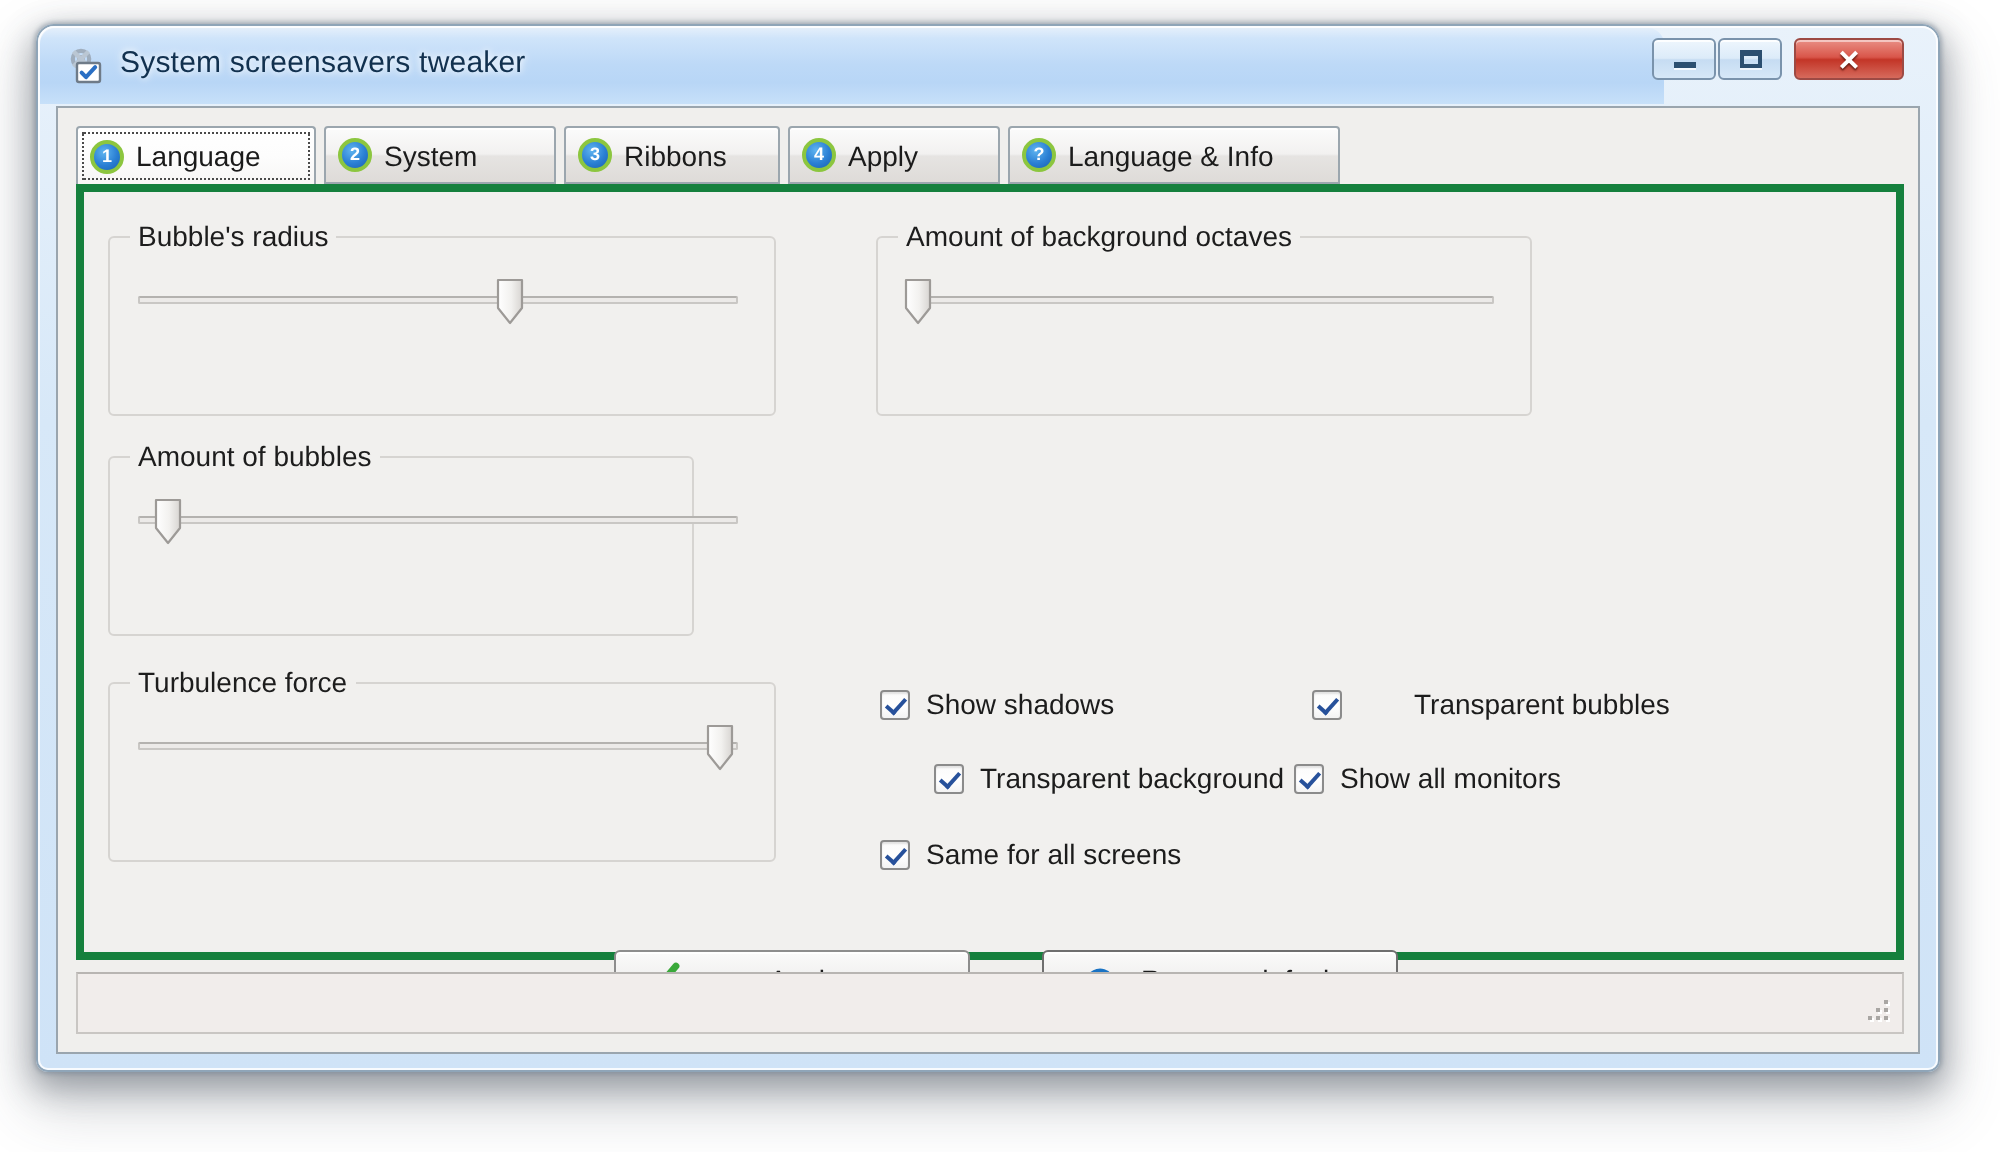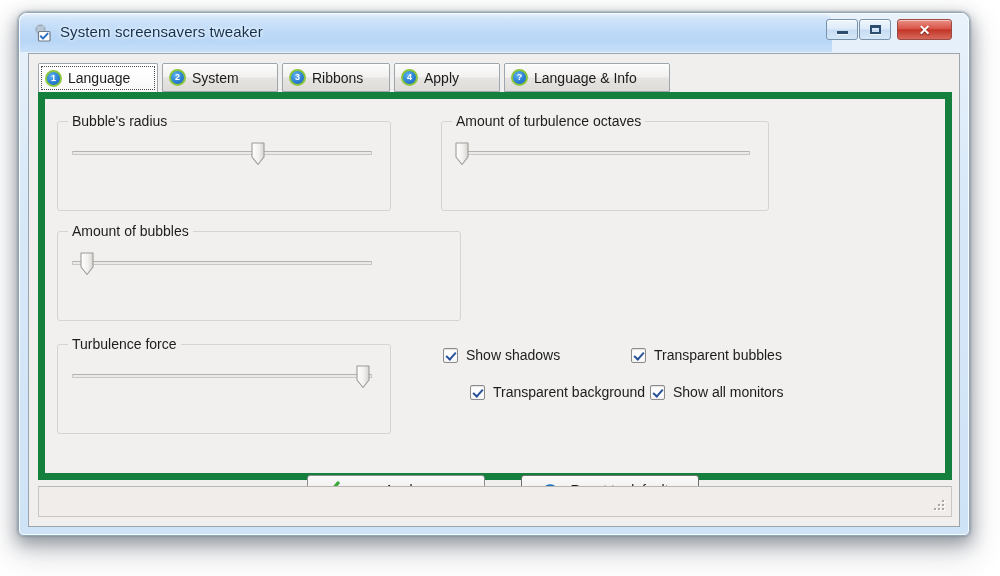--- a/index.html
+++ b/index.html
@@ -183,21 +183,21 @@
     line-height: 1;
     flex: none;
   }
 
   #tabpage {
     position: absolute;
     left: 9px; top: 38px;
     width: 914px;
     height: 388px;
     background: #f1f0ee;
-    border: 7px solid #15803d;
+    border: 4px solid #15803d;
     box-sizing: border-box;
   }
 
   
   .groupbox {
     position: absolute;
     border: 1px solid #d6d4d1;
     border-radius: 3px;
     box-sizing: border-box;
     background: transparent;
@@ -405,32 +405,32 @@
                       <stop offset="100%" stop-color="#d8d5d2"></stop>
                 </linearGradient>
                   </defs>
                 <path d="M1 1 H13 V15 L7 22.5 L1 15 Z" fill="url(#thg1)" stroke="#9d9a97" stroke-width="1.1" stroke-linejoin="round"></path>
               </svg>
             </div>
           </div>
         </div>
 
         <div class="groupbox" style="left:396px;top:22px;width:328px;height:90px;">
-          <span class="group-title">Amount of turbulence octaves</span>
+          <span class="group-title">Amount of background octaves</span>
           <div class="trackbar" style="left:14px;top:16px;width:294px;">
             <div class="track-line"></div>
             <div class="track-thumb" style="left:2%;">
               <svg width="14" height="24" viewBox="0 0 14 24">
                 <path d="M1 1 H13 V15 L7 22.5 L1 15 Z" fill="url(#thg1)" stroke="#9d9a97" stroke-width="1.1" stroke-linejoin="round"></path>
               </svg>
             </div>
           </div>
         </div>
 
-        <div class="groupbox" style="left:12px;top:132px;width:404px;height:90px;">
+        <div class="groupbox" style="left:12px;top:132px;width:293px;height:90px;">
           <span class="group-title">Amount of bubbles</span>
           <div class="trackbar" style="left:14px;top:16px;width:300px;">
             <div class="track-line"></div>
             <div class="track-thumb" style="left:5%;">
               <svg width="14" height="24" viewBox="0 0 14 24">
                 <path d="M1 1 H13 V15 L7 22.5 L1 15 Z" fill="url(#thg1)" stroke="#9d9a97" stroke-width="1.1" stroke-linejoin="round"></path>
               </svg>
             </div>
           </div>
         </div>
@@ -445,31 +445,35 @@
                 <path d="M1 1 H13 V15 L7 22.5 L1 15 Z" fill="url(#thg1)" stroke="#9d9a97" stroke-width="1.1" stroke-linejoin="round"></path>
               </svg>
             </div>
           </div>
         </div>
 
         <div class="checkrow" style="left:398px;top:248px;">
           <span class="cbox checked"></span>
           <span class="cb-label">Show shadows</span>
         </div>
-        <div class="checkrow" style="left:586px;top:248px;">
+        <div class="checkrow" style="left:614px;top:248px;gap:28px;">
           <span class="cbox checked"></span>
           <span class="cb-label">Transparent bubbles</span>
         </div>
         <div class="checkrow" style="left:398px;top:285px;margin-left:27px;">
           <span class="cbox checked"></span>
           <span class="cb-label">Transparent background</span>
         </div>
         <div class="checkrow" style="left:605px;top:285px;">
           <span class="cbox checked"></span>
           <span class="cb-label">Show all monitors</span>
+        </div>
+        <div class="checkrow" style="left:398px;top:323px;">
+          <span class="cbox checked"></span>
+          <span class="cb-label">Same for all screens</span>
         </div>
       </div>
 
       <div class="btn" id="btn-apply">
         <span class="btn-icon" id="apply-icon">
           <svg width="20" height="18" viewBox="0 0 20 18">
             <path d="M2 9.5 L7 15 L18 2" fill="none" stroke="#3aa93a" stroke-width="3.4" stroke-linecap="round" stroke-linejoin="round"></path>
           </svg>
         </span>
         <span id="apply-label">Apply</span>

